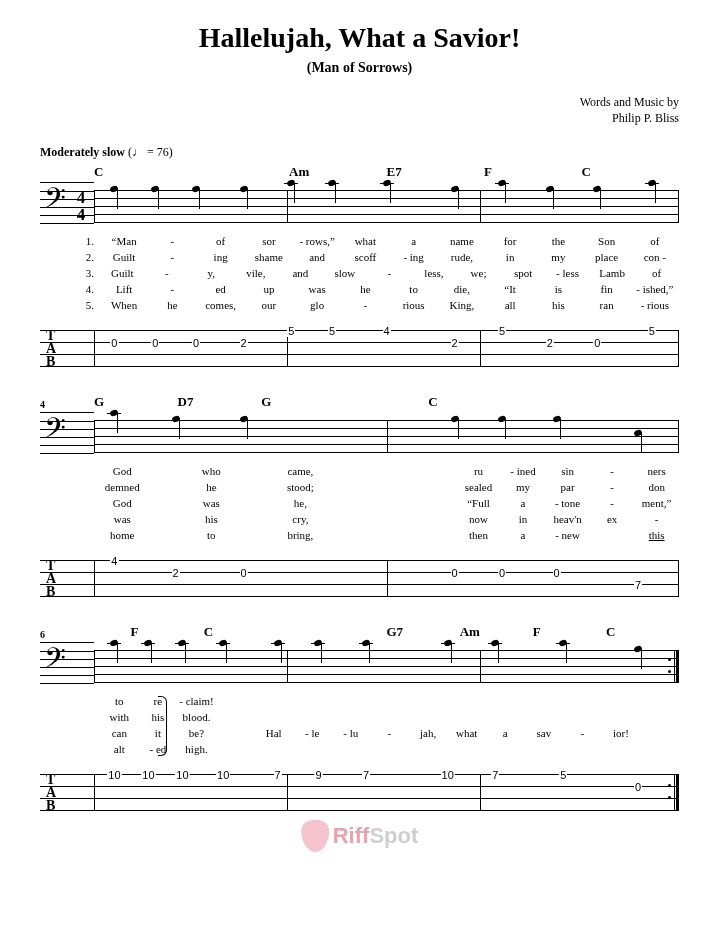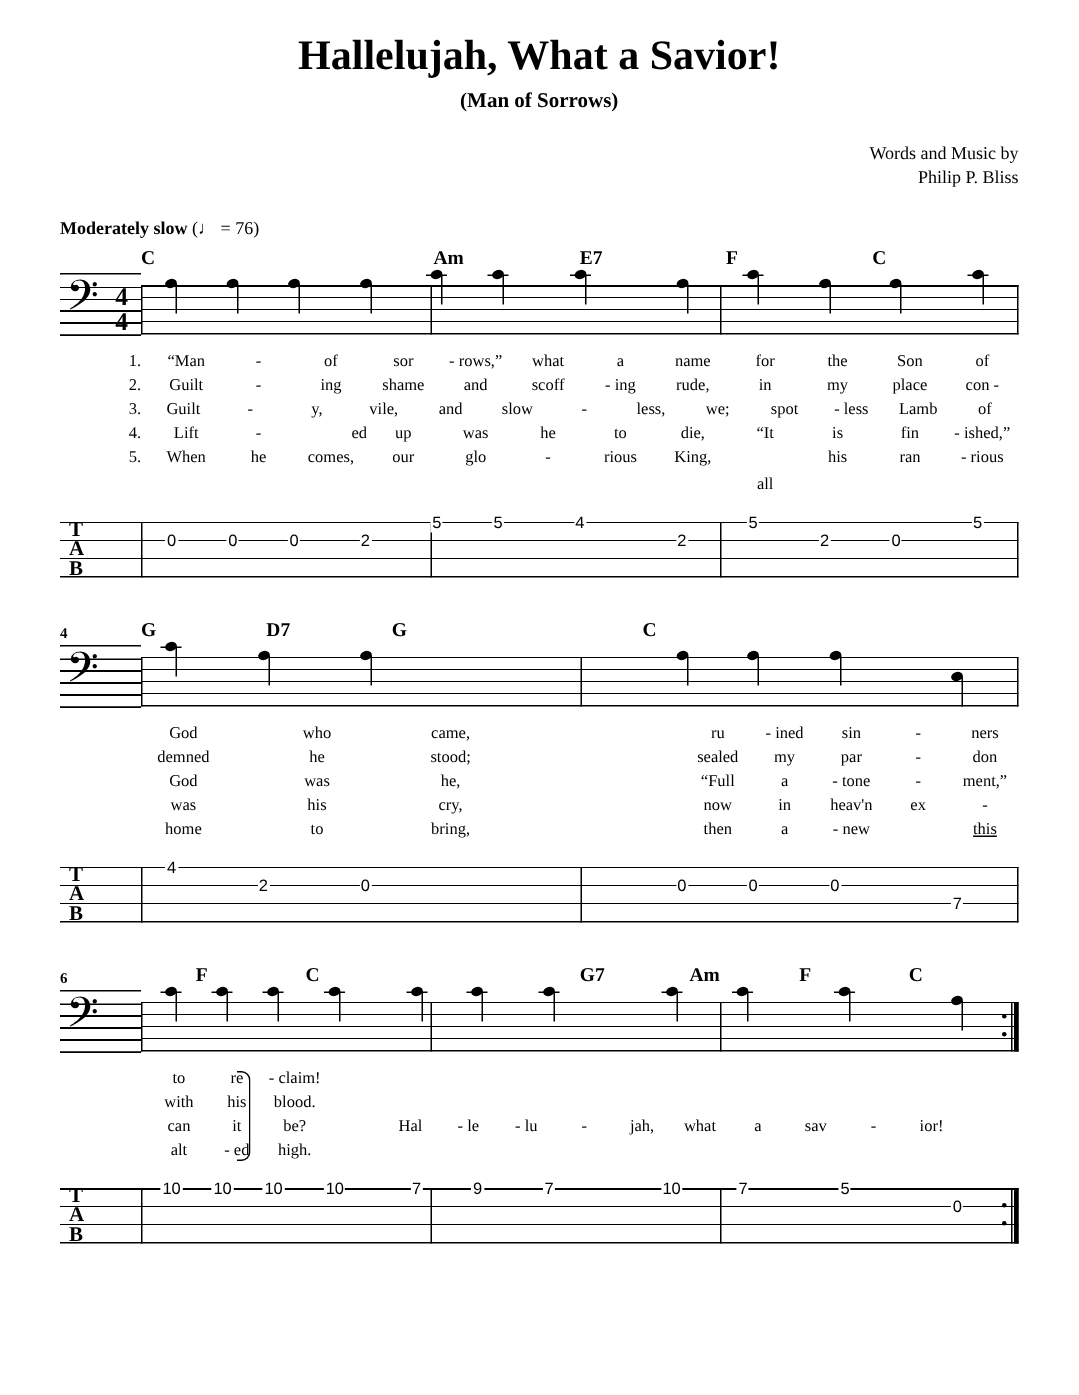--- a/index.html
+++ b/index.html
@@ -363,21 +363,21 @@
               <div class="syl" style="flex: 1 1 0%;">- less</div>
               <div class="syl" style="flex: 1 1 0%;">Lamb</div>
               <div class="syl" style="flex: 1 1 0%;">of</div>
             </div>
           </div>
           <div class="lyric-row">
             <div class="num">4.</div>
             <div class="syls">
               <div class="syl" style="flex: 1 1 0%;">Lift</div>
               <div class="syl" style="flex: 1 1 0%;">-</div>
-              <div class="syl" style="flex: 1 1 0%; text-align: right;">ed</div>
+              <div class="syl" style="flex: 1 1 0%;">ed</div>
               <div class="syl" style="flex: 1 1 0%;">up</div>
               <div class="syl" style="flex: 1 1 0%;">was</div>
               <div class="syl" style="flex: 1 1 0%;">he</div>
               <div class="syl" style="flex: 1 1 0%;">to</div>
               <div class="syl" style="flex: 1 1 0%;">die,</div>
               <div class="syl" style="flex: 1 1 0%;">“It</div>
               <div class="syl" style="flex: 1 1 0%;">is</div>
               <div class="syl" style="flex: 1 1 0%;">fin</div>
               <div class="syl" style="flex: 1 1 0%;">- ished,”</div>
             </div>
@@ -386,21 +386,21 @@
             <div class="num">5.</div>
             <div class="syls">
               <div class="syl" style="flex: 1 1 0%;">When</div>
               <div class="syl" style="flex: 1 1 0%;">he</div>
               <div class="syl" style="flex: 1 1 0%;">comes,</div>
               <div class="syl" style="flex: 1 1 0%;">our</div>
               <div class="syl" style="flex: 1 1 0%;">glo</div>
               <div class="syl" style="flex: 1 1 0%;">-</div>
               <div class="syl" style="flex: 1 1 0%;">rious</div>
               <div class="syl" style="flex: 1 1 0%;">King,</div>
-              <div class="syl" style="flex: 1 1 0%; margin-top: 18px;">all</div>
+              <div class="syl" style="flex: 1 1 0%;">all</div>
               <div class="syl" style="flex: 1 1 0%;">his</div>
               <div class="syl" style="flex: 1 1 0%;">ran</div>
               <div class="syl" style="flex: 1 1 0%;">- rious</div>
             </div>
           </div>
         </div>
         <div class="tab">
           <div class="lead">
             <div class="tab-lines"></div>
             <div class="tab-label">T<br>A<br>B</div>
@@ -765,14 +765,20 @@
             <div class="tabnum" style="left: 46.5116%; top: 7px;">7</div>
             <div class="tabnum" style="left: 60.4651%; top: 7px;">10</div>
             <div class="tabnum" style="left: 68.6047%; top: 7px;">7</div>
             <div class="tabnum" style="left: 80.2326%; top: 7px;">5</div>
             <div class="tabnum" style="left: 93.0233%; top: 19px;">0</div>
           </div>
         </div>
       </div>
     </div>
 
+  <div class="watermark">
+    <div class="wm-pick"></div>
+    <div class="wm-text">
+      <span class="r1">Riff</span><span class="r2">Spot</span>
+    </div>
+  </div>
 
 </div>
 
 </body></html>

